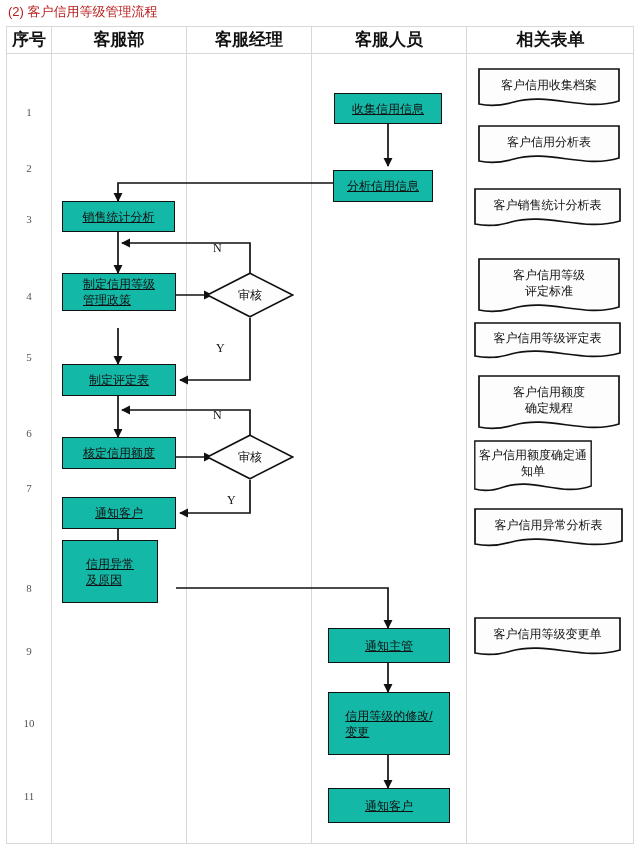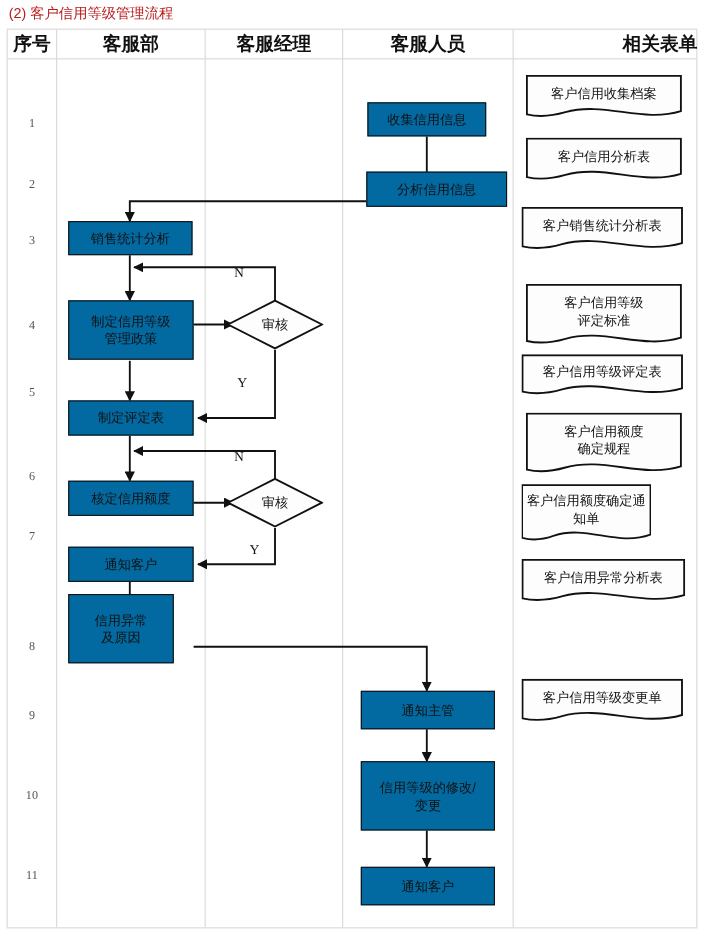--- a/index.html
+++ b/index.html
@@ -77,29 +77,29 @@
     font-size: 11px;
     color: #555;
     font-family: "Liberation Serif", "DejaVu Serif", serif;
   }
 
   
   .node {
     position: absolute;
     box-sizing: border-box;
     border: 1.6px solid #111;
-    background: #0369a1;
+    background: #14b8a6;
     display: flex;
     align-items: center;
     justify-content: center;
-    text-align: center;
     font-size: 12px;
     line-height: 16px;
     color: #111;
     padding: 2px 3px;
+    text-decoration: underline;
   }
 
   
   .doc {
     position: absolute;
     box-sizing: border-box;
   }
   .doc svg {
     position: absolute;
     left: 0; top: 0;
@@ -171,21 +171,21 @@
     <div class="hline-head" style="top:26px;"></div>
     <div class="vline" style="left:44px;"></div>
     <div class="vline" style="left:179px;"></div>
     <div class="vline" style="left:304px;"></div>
     <div class="vline" style="left:459px;"></div>
 
     <div class="col-head" style="left:0;width:44px;">序号</div>
     <div class="col-head" style="left:45px;width:134px;">客服部</div>
     <div class="col-head" style="left:180px;width:124px;">客服经理</div>
     <div class="col-head" style="left:305px;width:154px;">客服人员</div>
-    <div class="col-head" style="left:460px;width:167px;text-align:right;">相关表单</div>
+    <div class="col-head" style="left:460px;width:167px;">相关表单</div>
 
     <div class="rownum" style="top:79px;">1</div>
     <div class="rownum" style="top:135px;">2</div>
     <div class="rownum" style="top:186px;">3</div>
     <div class="rownum" style="top:263px;">4</div>
     <div class="rownum" style="top:324px;">5</div>
     <div class="rownum" style="top:400px;">6</div>
     <div class="rownum" style="top:455px;">7</div>
     <div class="rownum" style="top:555px;">8</div>
     <div class="rownum" style="top:618px;">9</div>
@@ -233,21 +233,21 @@
     </g>
   </svg>
 
   <div class="branch-label" style="left:213px; top:241px;">N</div>
   <div class="branch-label" style="left:216px; top:341px;">Y</div>
   <div class="branch-label" style="left:213px; top:408px;">N</div>
   <div class="branch-label" style="left:227px; top:493px;">Y</div>
 
   <div class="node" style="left:62px;  top:201px; width:113px; height:31px;">销售统计分析</div>
 
-  <div class="node" style="left:62px;  top:273px; width:114px; height:54px;">制定信用等级<br>管理政策</div>
+  <div class="node" style="left:62px;  top:273px; width:114px; height:38px;">制定信用等级<br>管理政策</div>
 
   <div class="node" style="left:62px;  top:364px; width:114px; height:32px;">制定评定表</div>
 
   <div class="node" style="left:62px;  top:437px; width:114px; height:32px;">核定信用额度</div>
 
   <div class="node" style="left:62px;  top:497px; width:114px; height:32px;">通知客户</div>
 
   <div class="node" style="left:62px;  top:540px; width:96px; height:63px;">信用异常<br>及原因</div>
 
   <div class="diamond" style="left:206px; top:272px; width:88px; height:46px;">
@@ -259,21 +259,21 @@
 
   <div class="diamond" style="left:206px; top:434px; width:88px; height:46px;">
     <svg viewBox="0 0 88 46" preserveAspectRatio="none">
       <polygon points="44,1.3 86.7,23 44,44.7 1.3,23" fill="#fdfdfd" stroke="#111" stroke-width="1.7"></polygon>
     </svg>
     <div class="dlabel">审核</div>
   </div>
 
   <div class="node" style="left:334px; top:93px; width:108px; height:31px;">收集信用信息</div>
 
-  <div class="node" style="left:333px; top:156px; width:128px; height:32px;">分析信用信息</div>
+  <div class="node" style="left:333px; top:170px; width:100px; height:32px;">分析信用信息</div>
 
   <div class="node" style="left:328px; top:628px; width:122px; height:35px;">通知主管</div>
 
   <div class="node" style="left:328px; top:692px; width:122px; height:63px;">信用等级的修改/<br>变更</div>
 
   <div class="node" style="left:328px; top:788px; width:122px; height:35px;">通知客户</div>
 
   <div class="doc" style="left:478px; top:68px; width:142px; height:42px;">
     <svg viewBox="0 0 142 42" preserveAspectRatio="none">
       <path d="M1,1 L141,1 L141,33 C106,44 71,24 36,34 C24,37.5 12,38.5 1,36 Z" fill="#fdfdfd" stroke="#111" stroke-width="1.7"></path>

